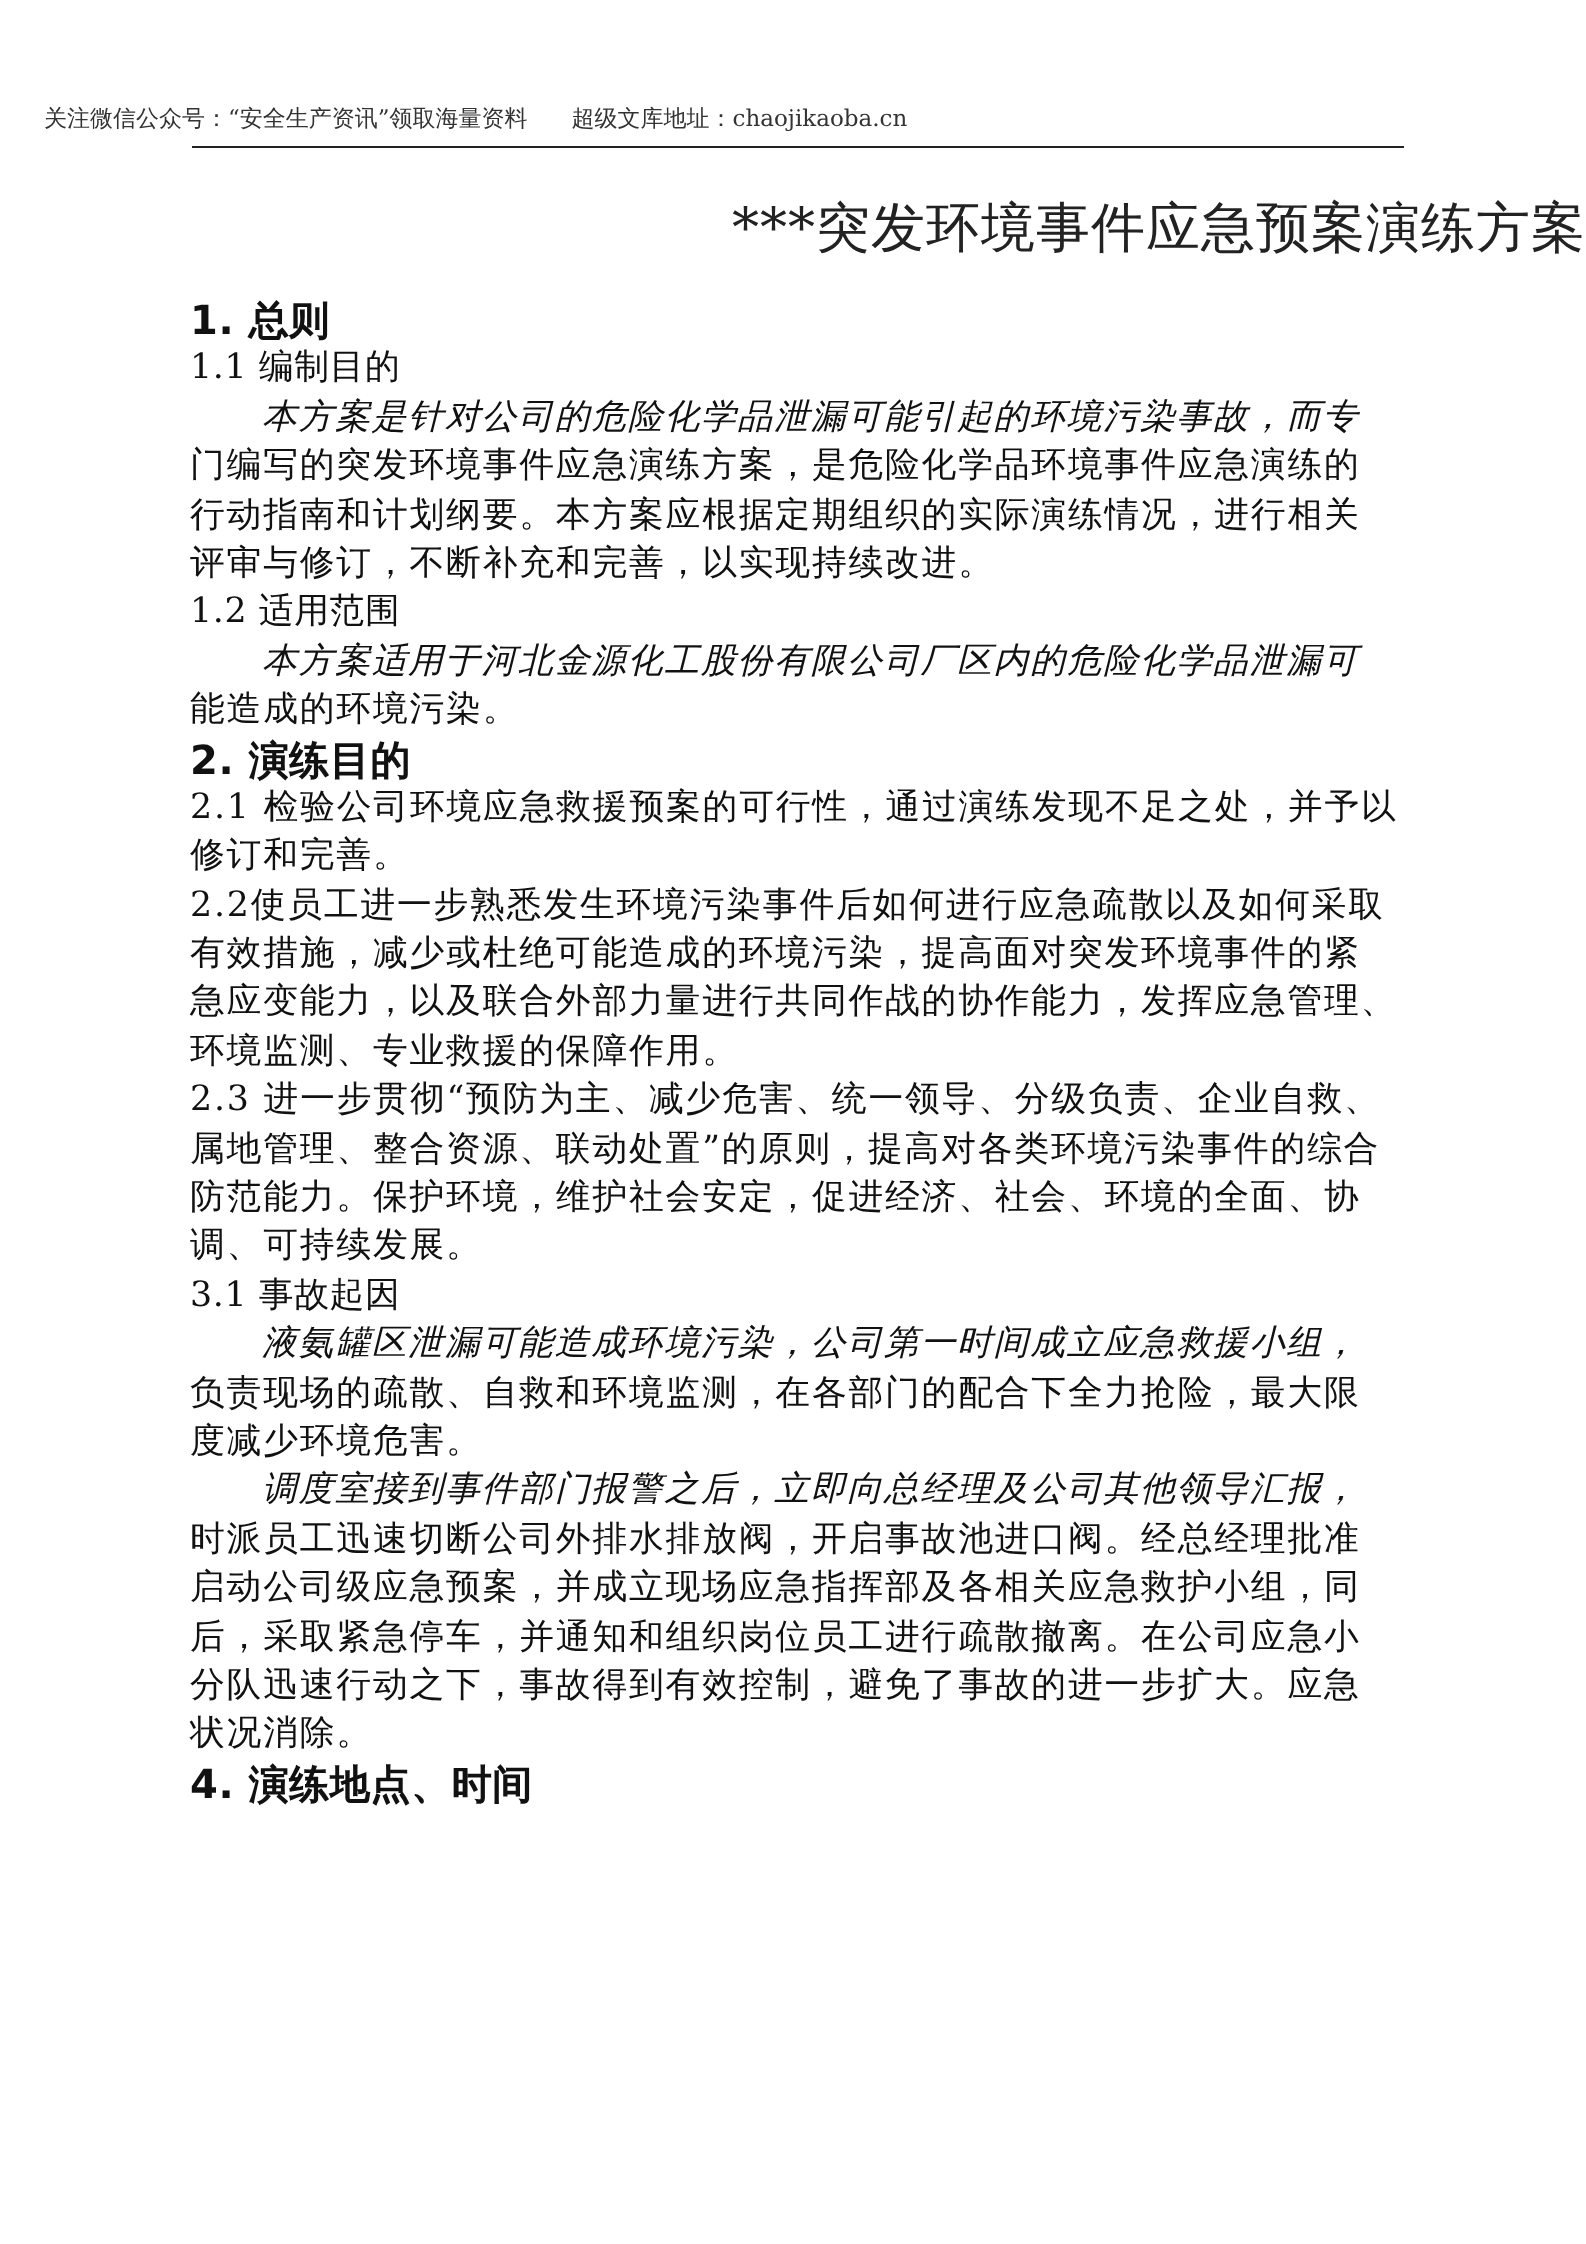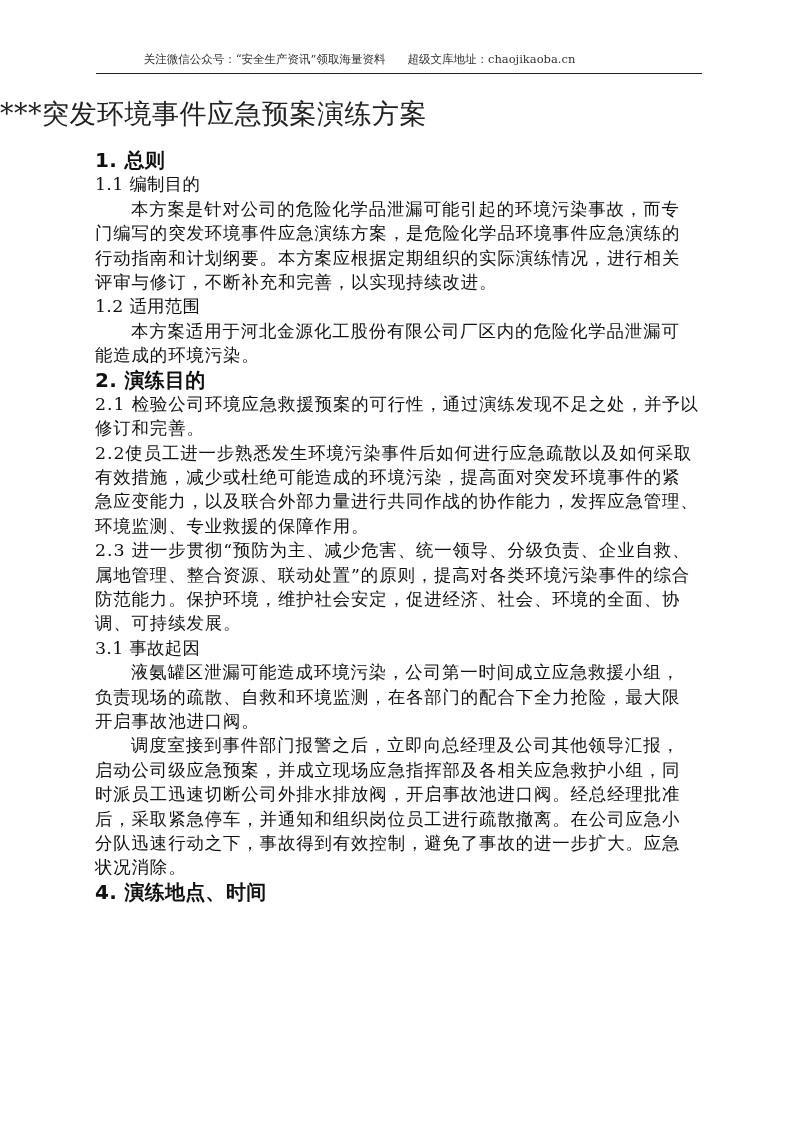--- a/index.html
+++ b/index.html
@@ -1,28 +1,28 @@
 <!DOCTYPE html>
 <html><head>
 <meta charset="utf-8">
 <style>
   html, body { margin:0; padding:0; background:#ffffff; }
   body { width:793px; height:1122px; position:relative; overflow:hidden;
          font-family:"DejaVu Serif","Liberation Serif",serif; color:#111; }
-  .header { position:absolute; left:0; right:96px; top:52px; text-align:center;
+  .header { position:absolute; left:0; right:96px; top:52px; text-align:left;
             font-size:11.5px; color:#333; }
   .header span { margin-left:22px; }
   .header-rule { position:absolute; left:96px; width:606px; top:73px; height:0; border-top:1px solid #222; }
-  .title { position:absolute; left:0; width:793px; top:96px; text-align:left;
+  .title { position:absolute; left:0; width:793px; top:96px; text-align:right;
            font-size:27px; font-weight:normal; color:#222; letter-spacing:0.5px; }
   .body { position:absolute; left:95px; top:148px; width:608px; }
   .line { height:24.4px; line-height:24.4px; font-size:17.4px; white-space:nowrap; letter-spacing:0.9px; }
   .h1 { font-weight:bold; font-family:"DejaVu Sans","Liberation Sans",sans-serif; font-size:20px; letter-spacing:0.3px; }
   .h2 { letter-spacing:0.3px; }
-  .indent { padding-left:36px; }
+  .indent { padding-left:36px;font-style:italic; }
 </style>
 </head>
 <body>
 
 <div class="header">
   <span>关注微信公众号：“安全生产资讯”领取海量资料</span><span>超级文库地址：chaojikaoba.cn</span>
 </div>
 <div class="header-rule"></div>
 
 <div class="title">***突发环境事件应急预案演练方案</div>
@@ -44,21 +44,21 @@
   <div class="line">有效措施，减少或杜绝可能造成的环境污染，提高面对突发环境事件的紧</div>
   <div class="line">急应变能力，以及联合外部力量进行共同作战的协作能力，发挥应急管理、</div>
   <div class="line">环境监测、专业救援的保障作用。</div>
   <div class="line">2.3 进一步贯彻“预防为主、减少危害、统一领导、分级负责、企业自救、</div>
   <div class="line">属地管理、整合资源、联动处置”的原则，提高对各类环境污染事件的综合</div>
   <div class="line">防范能力。保护环境，维护社会安定，促进经济、社会、环境的全面、协</div>
   <div class="line">调、可持续发展。</div>
   <div class="line h2">3.1 事故起因</div>
   <div class="line indent">液氨罐区泄漏可能造成环境污染，公司第一时间成立应急救援小组，</div>
   <div class="line">负责现场的疏散、自救和环境监测，在各部门的配合下全力抢险，最大限</div>
-  <div class="line">开启事故池进口阀。</div>
+  <div class="line">度减少环境危害。</div>
   <div class="line indent">调度室接到事件部门报警之后，立即向总经理及公司其他领导汇报，</div>
+  <div class="line">时派员工迅速切断公司外排水排放阀，开启事故池进口阀。经总经理批准</div>
   <div class="line">启动公司级应急预案，并成立现场应急指挥部及各相关应急救护小组，同</div>
-  <div class="line">时派员工迅速切断公司外排水排放阀，开启事故池进口阀。经总经理批准</div>
   <div class="line">后，采取紧急停车，并通知和组织岗位员工进行疏散撤离。在公司应急小</div>
   <div class="line">分队迅速行动之下，事故得到有效控制，避免了事故的进一步扩大。应急</div>
   <div class="line">状况消除。</div>
   <div class="line h1">4. 演练地点、时间</div>
 </div>
 
 </body></html>

